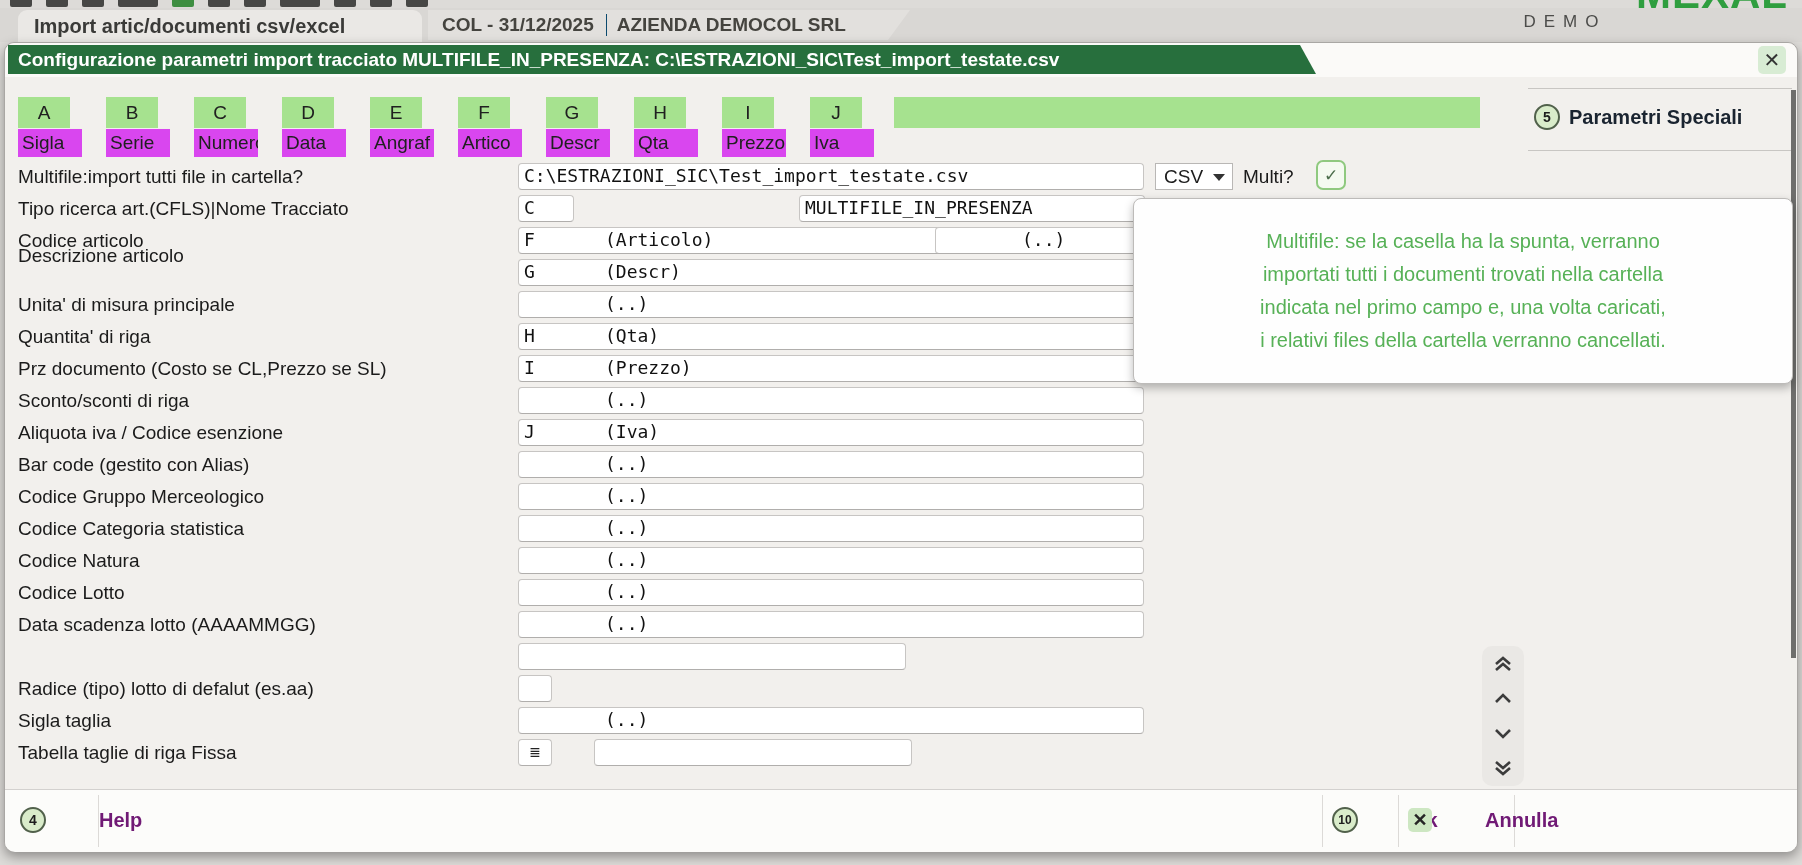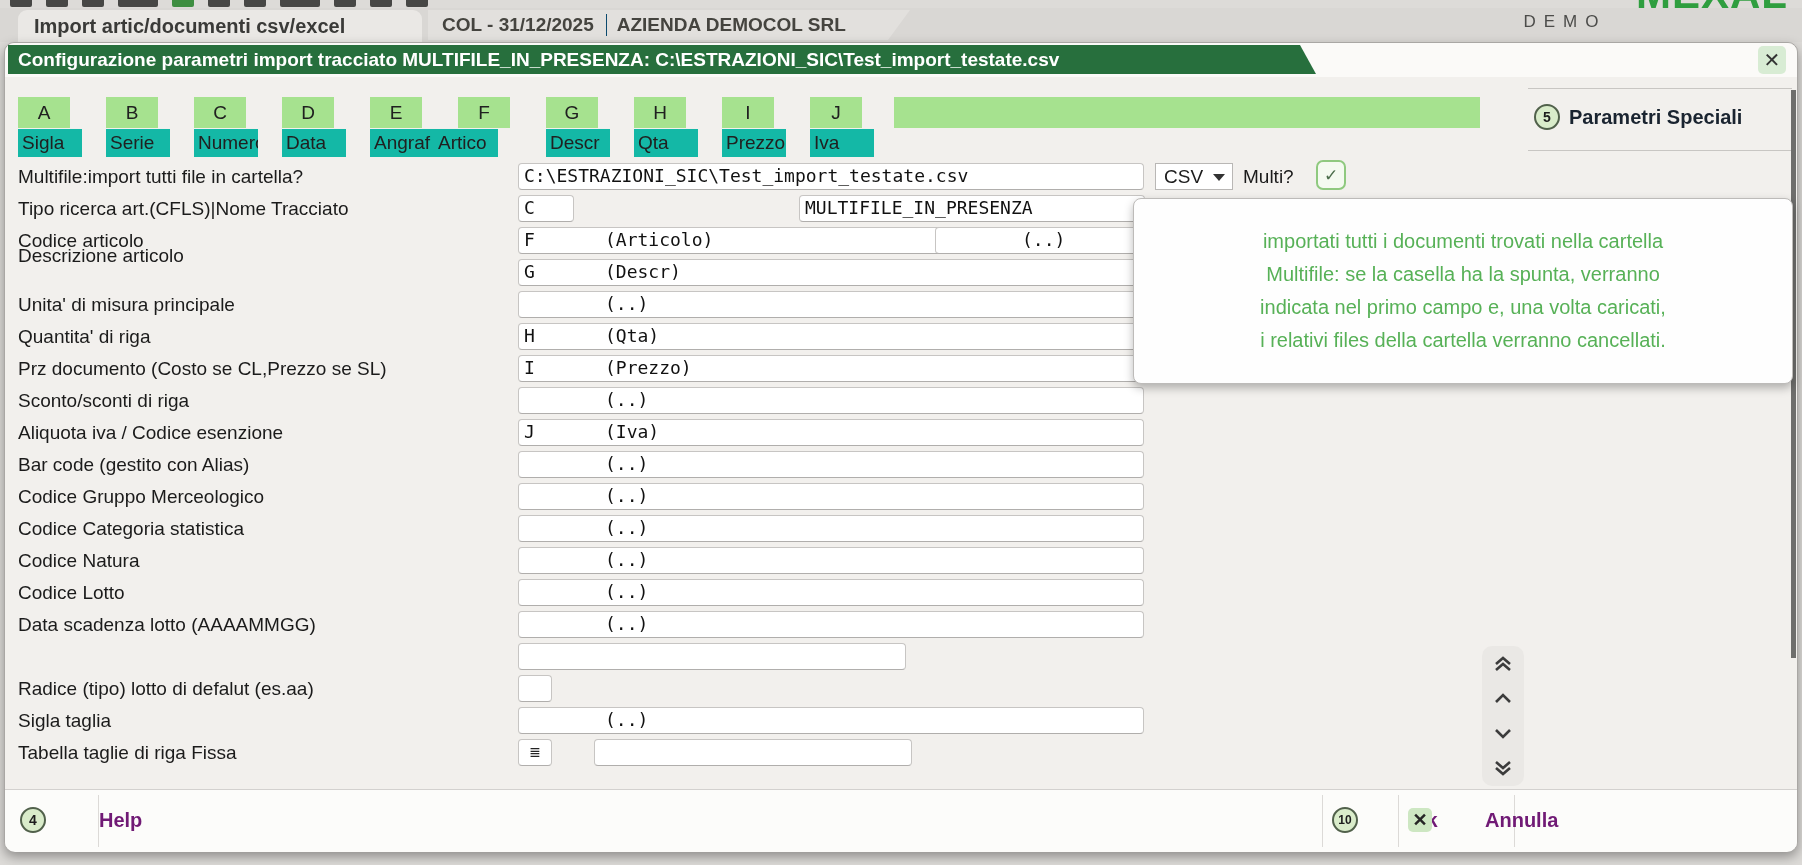--- a/index.html
+++ b/index.html
@@ -29,21 +29,21 @@
        border:1px solid #a9a7a4;border-radius:10px;box-shadow:0 5px 12px rgba(0,0,0,.35);box-sizing:border-box;}
   .titlerow{position:absolute;left:5px;top:43px;width:1792px;height:34px;background:#fbfaf8;border-radius:10px 10px 0 0;}
   .banner{position:absolute;left:8px;top:45px;width:1308px;height:29px;background:#276f3d;color:#fff;
           font-size:19px;font-weight:bold;line-height:29px;padding-left:10px;box-sizing:border-box;
           clip-path:polygon(0 0,calc(100% - 16px) 0,100% 100%,0 100%);white-space:nowrap;}
   .closebtn{position:absolute;left:1758px;top:46px;width:28px;height:28px;background:#d8ecd4;border-radius:5px;
             color:#333;font-size:20px;display:flex;align-items:center;justify-content:center;cursor:pointer;}
   
   .colletter{position:absolute;top:97px;width:52px;height:31px;background:#a6e28f;font-size:19px;
              line-height:31px;text-align:center;color:#202020;}
-  .collabel{position:absolute;top:129px;width:64px;height:28px;background:#14b8a6;font-size:19px;line-height:28px;
+  .collabel{position:absolute;top:129px;width:64px;height:28px;background:#d946ef;font-size:19px;line-height:28px;
             color:#202020;padding-left:4px;box-sizing:border-box;overflow:hidden;white-space:nowrap;}
   .greenbar{position:absolute;left:894px;top:97px;width:586px;height:31px;background:#a6e28f;}
   
   .lbl{position:absolute;left:18px;font-size:19px;line-height:27px;color:#1b1b1b;white-space:nowrap;}
   .fld{position:absolute;height:27px;background:#fff;border:1px solid #c7c5c3;border-bottom-color:#b0aeac;
        border-radius:4px;box-sizing:border-box;font-family:"DejaVu Sans Mono",monospace;font-size:18px;
        line-height:24px;color:#111;white-space:pre;overflow:hidden;}
   .fcol{display:inline-block;width:86px;padding-left:5px;box-sizing:border-box;}
   .fval{padding-left:5px;}
   .dropdown{position:absolute;left:1155px;top:163px;width:78px;height:27px;background:#fff;border:1px solid #b9b7b5;
@@ -130,21 +130,21 @@
   <div class="colletter" style="left:546px">G</div>
   <div class="colletter" style="left:634px">H</div>
   <div class="colletter" style="left:722px">I</div>
   <div class="colletter" style="left:810px">J</div>
   <div class="greenbar"></div>
   <div class="collabel" style="left:18px">Sigla</div>
   <div class="collabel" style="left:106px">Serie</div>
   <div class="collabel" style="left:194px">Numero</div>
   <div class="collabel" style="left:282px">Data</div>
   <div class="collabel" style="left:370px">Angraf</div>
-  <div class="collabel" style="left:434px">Artico</div>
+  <div class="collabel" style="left:458px">Artico</div>
   <div class="collabel" style="left:546px">Descr</div>
   <div class="collabel" style="left:634px">Qta</div>
   <div class="collabel" style="left:722px">Prezzo</div>
   <div class="collabel" style="left:810px">Iva</div>
 
   <div class="lbl" style="top:163px">Multifile:import tutti file in cartella?</div>
   <div class="fld" style="top:163px;left:518px;width:626px"><span class="fval">C:\ESTRAZIONI_SIC\Test_import_testate.csv</span></div>
   <div class="dropdown"><span>CSV</span><span class="caret"></span></div>
   <div class="multilbl">Multi?</div>
   <div class="checkbox">
@@ -201,22 +201,22 @@
   <div class="fld" style="top:675px;left:518px;width:34px"></div>
 
   <div class="lbl" style="top:707px">Sigla taglia</div>
   <div class="fld" style="top:707px;left:518px;width:626px"><span class="fcol"></span><span class="ftag">(..)</span></div>
 
   <div class="lbl" style="top:739px">Tabella taglie di riga Fissa</div>
   <div class="fld" style="top:739px;left:518px;width:34px"><span class="listglyph">≣</span></div>
   <div class="fld" style="top:739px;left:594px;width:318px"></div>
 
   <div class="tooltip">
+    <div>Multifile: se la casella ha la spunta, verranno</div>
     <div>importati tutti i documenti trovati nella cartella</div>
-    <div>Multifile: se la casella ha la spunta, verranno</div>
     <div>indicata nel primo campo e, una volta caricati,</div>
     <div>i relativi files della cartella verranno cancellati.</div>
   </div>
 
   <div class="hline" style="top:88px"></div>
   <div class="hline" style="top:150px"></div>
   <div class="special">
     <span class="numcircle">5</span>
     <span class="speclbl">Parametri Speciali</span>
   </div>

